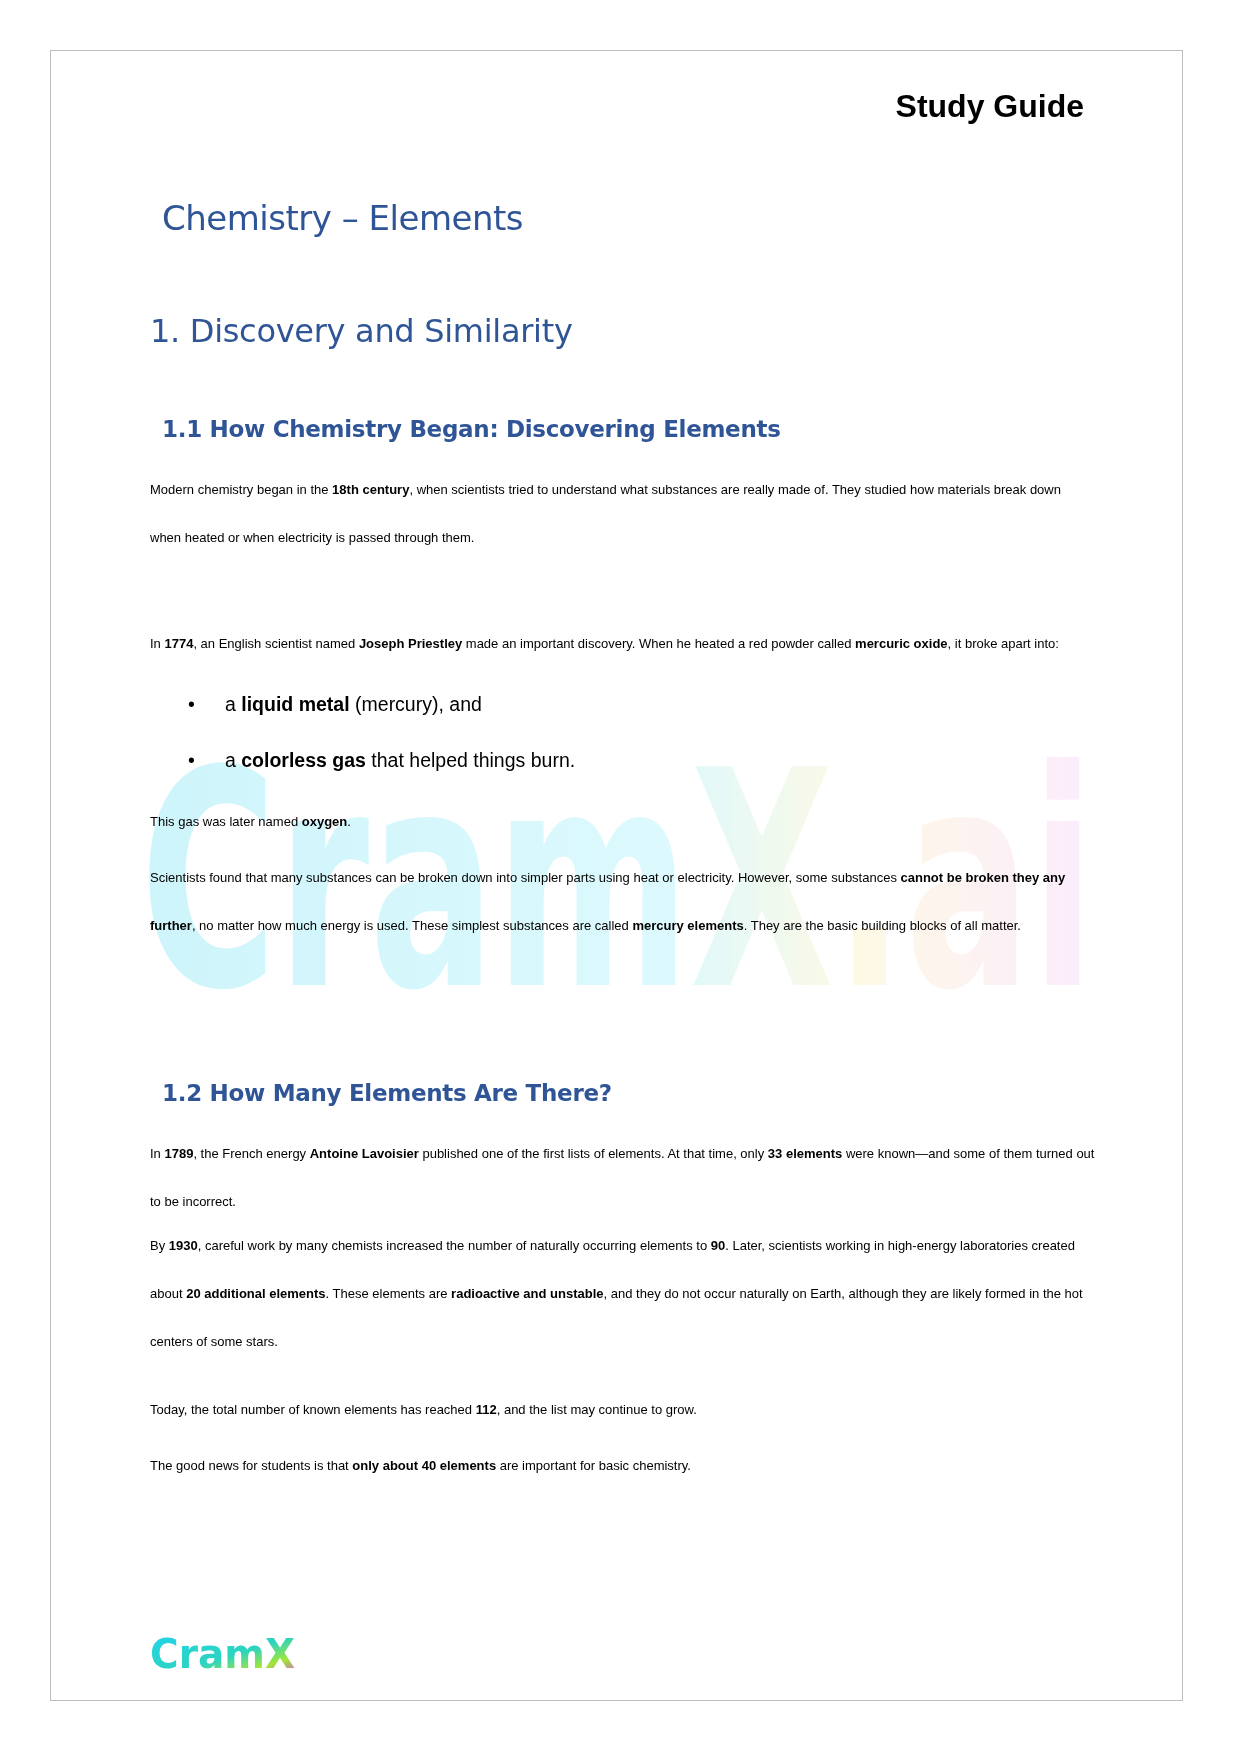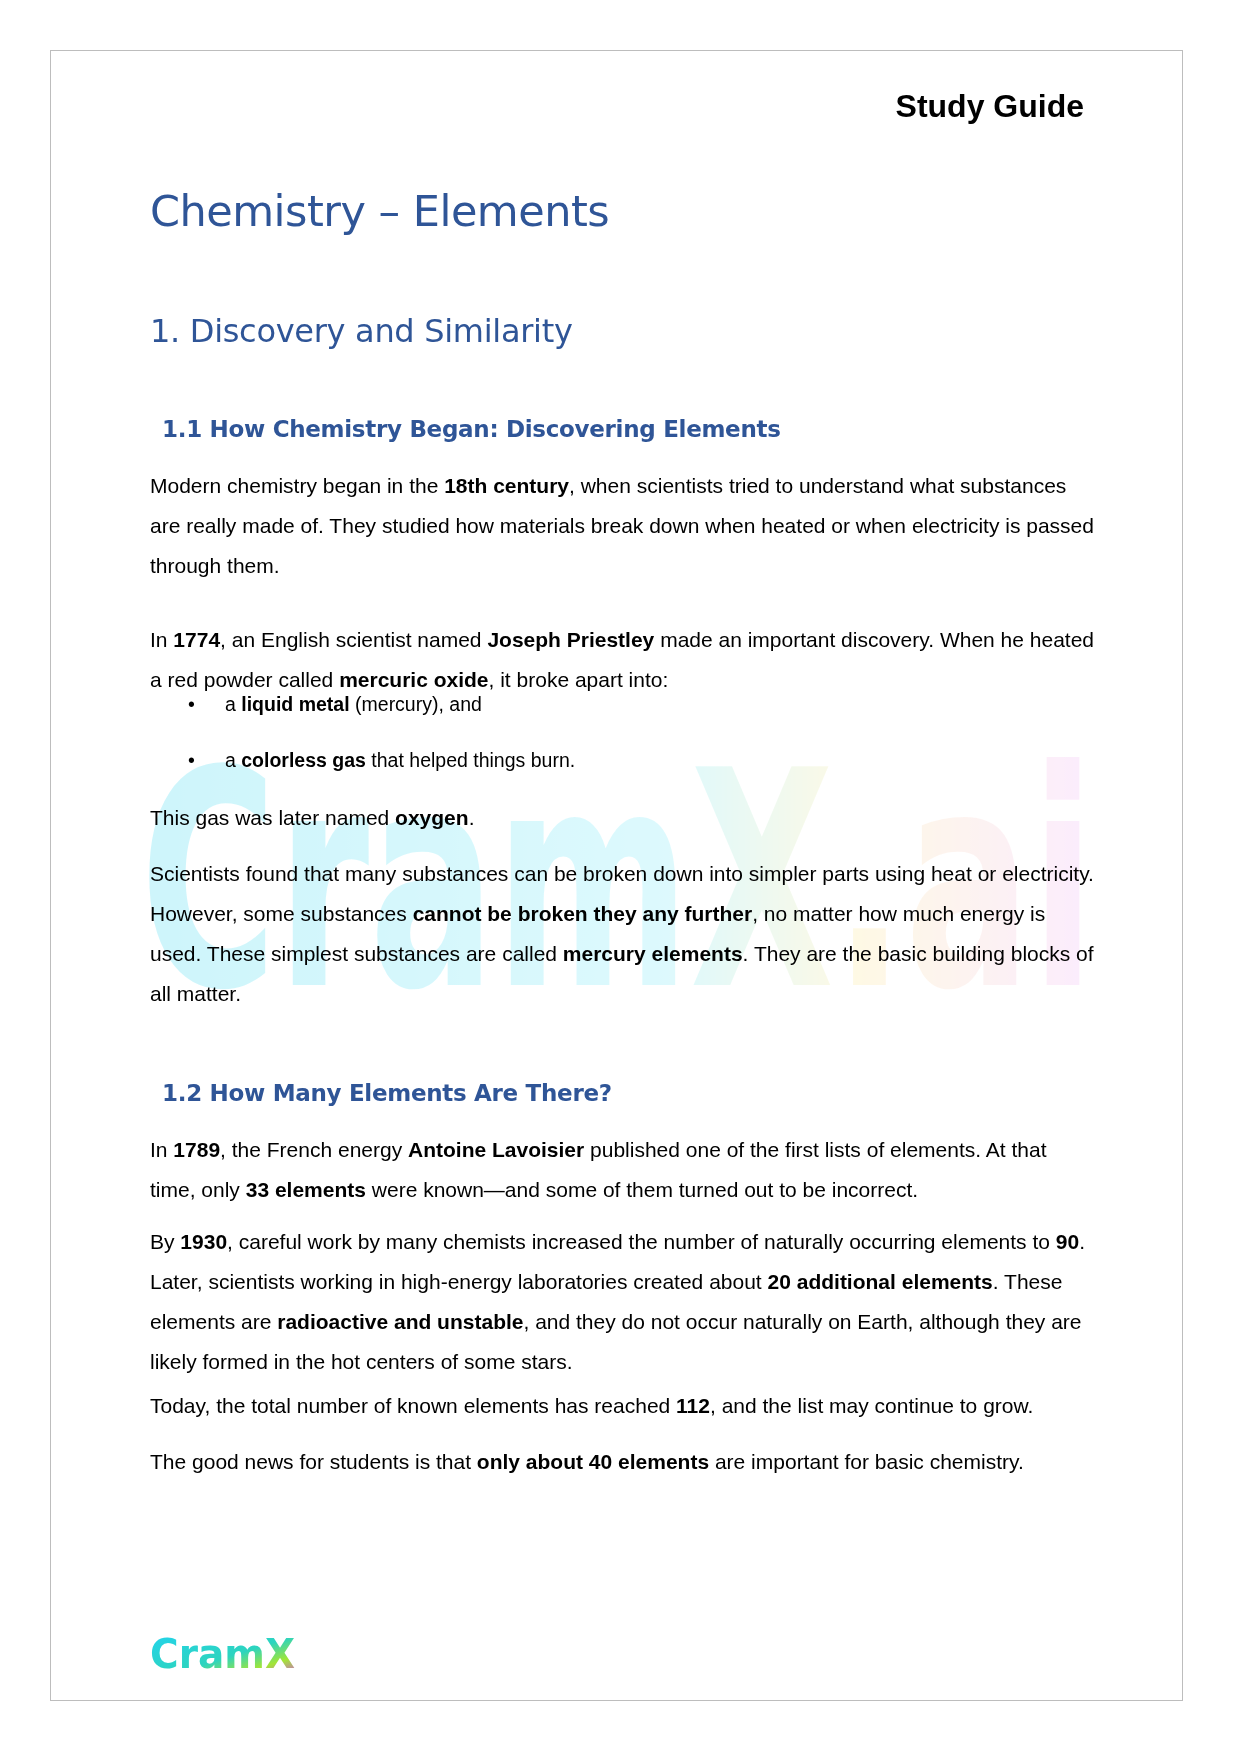--- a/index.html
+++ b/index.html
@@ -1,24 +1,24 @@
 <!DOCTYPE html>
 <html><head>
   <meta charset="utf-8">
   <style>
     html, body { margin: 0; padding: 0; background: #ffffff; }
     body { width: 1241px; height: 1754px; position: relative; overflow: hidden; font-family: "Liberation Sans", sans-serif; color: #000; }
     .page-border { position: absolute; left: 50px; top: 50px; width: 1133px; height: 1651px; border: 1px solid #bdbdbd; box-sizing: border-box; }
     .watermark { position: absolute; left: 140px; top: 740px; width: 960px; height: 270px; pointer-events: none; opacity: 0.22; }
     .content { position: absolute; left: 150px; top: 0; width: 940px; }
     .study-guide { position: absolute; right: 6px; top: 88px; font-weight: bold; font-size: 32px; color: #000; }
-    .title { position: absolute; left: 0; top: 186px; font-family: "DejaVu Sans", sans-serif; font-size: 43px; color: #2f5597; letter-spacing: -0.5px; font-weight: normal; margin: 0; }
+    .title { position: absolute; left: 0; top: 186px; font-family: "DejaVu Sans", sans-serif; font-size: 34px; color: #2f5597; letter-spacing: -0.5px; font-weight: normal; margin: 12px; }
     .h1 { position: absolute; left: 0; top: 312px; font-family: "DejaVu Sans", sans-serif; font-size: 32px; color: #2f5597; font-weight: normal; margin: 0; letter-spacing: -0.3px; }
     .h2 { position: absolute; left: 0; font-family: "DejaVu Sans", sans-serif; font-size: 23px; color: #2f5597; font-weight: bold; margin: 12px; letter-spacing: -0.3px; }
-    .p { position: absolute; left: 0; width: 945px; font-size: 21px; line-height: 40px; margin: 0; }
+    .p { position: absolute; left: 0; width: 945px; font-size: 13px; line-height: 48px; margin: 0; }
     .bullet { position: absolute; left: 0; font-size: 19.5px; line-height: 36px; }
     .bullet .dot { position: absolute; left: 38px; }
     .bullet .txt { position: absolute; left: 75px; white-space: nowrap; }
     b { font-weight: bold; }
     .logo { position: absolute; left: 150px; top: 1628px; }
   </style>
 </head>
 <body>
 
 <div class="page-border"></div>

